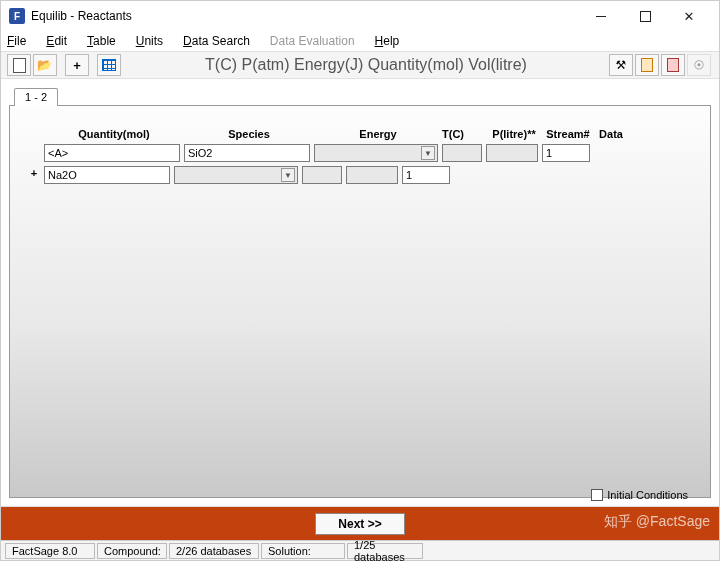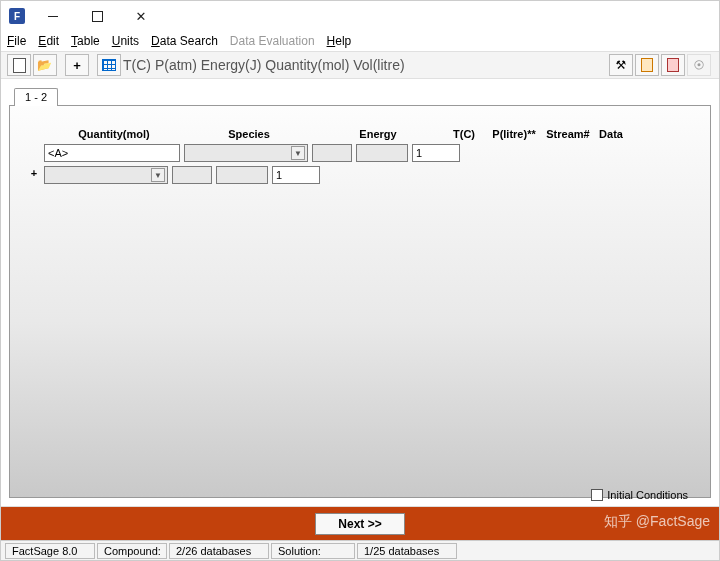--- a/index.html
+++ b/index.html
@@ -25,37 +25,37 @@
 .titlebar .title { flex: 1; }
 .win-controls { display: flex; gap: 0; }
 .win-btn {
   width: 44px; height: 28px; display: flex; align-items: center; justify-content: center;
   font-family: "Segoe UI Symbol", sans-serif; font-size: 10px; color: #222;
 }
 .win-btn.min::before { content: ""; display:block; width:10px; height:1px; background:#222; }
 .win-btn.max::before { content: ""; display:block; width:9px; height:9px; border:1px solid #222; }
 .win-btn.close { font-size: 13px; }
 .menubar {
-  height: 20px; display: flex; align-items: center; padding: 0 6px; gap: 12px;
+  height: 20px; display: flex; align-items: center; padding: 0 6px; gap: 20px;
   font-size: 12px; color: #000;
 }
 .menubar .menu-item .ul { text-decoration: underline; }
 .menubar .disabled { color: #999; }
 .toolbar {
   height: 28px; display: flex; align-items: center; padding: 2px 6px;
   border-top: 1px solid #e0e0e0; border-bottom: 1px solid #e0e0e0;
   background: #f4f4f4;
 }
 .tool-btn {
   width: 24px; height: 22px; border: 1px solid #bbb; background: #f8f8f8;
   margin-right: 2px; display: flex; align-items: center; justify-content: center;
   font-size: 11px;
 }
 .tool-sep { width: 6px; }
-.tool-spacer { flex: 1; color: #555; font-size: 14px; }
+.tool-spacer { flex: 1; text-align: center; color: #555; font-size: 16px; }
 .tool-right { display: flex; }
 .content-area {
   flex: 1; padding: 8px; display: flex;
 }
 .tab-panel {
   flex: 1; position: relative; border: 1px solid #999;
   background: linear-gradient(to bottom, #fdfdfd 0%, #e9e9e9 55%, #c9c9c9 100%);
   display: flex; flex-direction: column;
 }
 .tab-strip {
@@ -68,21 +68,21 @@
 .grid-area {
   margin: 20px 14px 0 14px; flex: 1; display: flex; flex-direction: column;
 }
 .grid-header {
   display: flex; align-items: center; font-weight: bold; font-size: 11px;
   padding-left: 20px; height: 16px;
 }
 .col-qty { width: 140px; text-align: center; }
 .col-species { width: 130px; text-align: center; }
 .col-phase { width: 128px; text-align: center; }
-.col-tc { width: 44px; text-align: center; }
+.col-tc { width: 44px; text-align: left; }
 .col-p { width: 56px; text-align: center; }
 .col-stream { width: 52px; text-align: center; }
 .col-data { width: 34px; text-align: center; }
 .grid-row {
   display: flex; align-items: center; padding-left: 20px; height: 22px; position: relative;
 }
 .row-plus {
   position: absolute; left: 4px; top: 3px; width: 12px; font-size: 11px; font-weight: bold;
   text-align: center;
 }
@@ -145,20 +145,21 @@
 .icon-page2 { width:12px; height:14px; border:1px solid #a33; background:#fccfcf; }
 .icon-dim { opacity:0.35; }
 </style>
 </head>
 <body>
 
 <div class="window">
 
   <div class="titlebar">
     <div class="app-icon">F</div>
+    <div class="title">Equilib - Reactants</div>
     <div class="win-controls">
       <div class="win-btn min"></div>
       <div class="win-btn max"></div>
       <div class="win-btn close">✕</div>
     </div>
   </div>
 
   <div class="menubar">
     <span class="menu-item"><span class="ul">F</span>ile</span>
     <span class="menu-item"><span class="ul">E</span>dit</span>
@@ -215,30 +216,32 @@
             <div class="col-phase">Energy</div>
             <div class="col-tc">T(C)</div>
             <div class="col-p">P(litre)**</div>
             <div class="col-stream">Stream#</div>
             <div class="col-data">Data</div>
           </div>
 
           <div class="grid-row">
             <span class="row-plus"></span>
             <input class="cell-input qty-cell" value="&lt;A&gt;" style="">
+            <input class="cell-input species-cell" value="SiO2" style="">
             <div class="cell-select phase-cell">
                 <div class="arrow">▼</div>
               </div>
             <input class="cell-input ro tc-cell" value="" style="">
             <input class="cell-input ro p-cell" value="" style="">
             <input class="cell-input stream-cell" value="1" style="">
           </div>
 
           <div class="grid-row">
             <span class="row-plus">+</span>
+            <input class="cell-input species-cell" value="Na2O" style="">
             <div class="cell-select phase-cell">
                 <div class="arrow">▼</div>
               </div>
             <input class="cell-input ro tc-cell" value="" style="">
             <input class="cell-input ro p-cell" value="" style="">
             <input class="cell-input stream-cell" value="1" style="">
           </div>
 
           <div style="flex:1"></div>
         </div>
@@ -253,20 +256,20 @@
     </div>
   </div>
 
   <div class="button-row">
     <button class="next-btn">Next &gt;&gt;</button>
   </div>
 
   <div class="statusbar">
     <div class="status-cell" style="width:90px">FactSage 8.0</div>
     <div class="status-cell" style="width:70px">Compound:</div>
-    <div class="status-cell" style="width:100px">2/26 databases</div>
+    <div class="status-cell" style="width:90px">2/26 databases</div>
     <div class="status-cell" style="width:84px">Solution:</div>
-    <div class="status-cell" style="width:100px">1/25 databases</div>
+    <div class="status-cell" style="width:76px">1/25 databases</div>
   </div>
 
 </div>
 
 <div class="watermark">知乎  @FactSage</div>
 
 </body></html>

